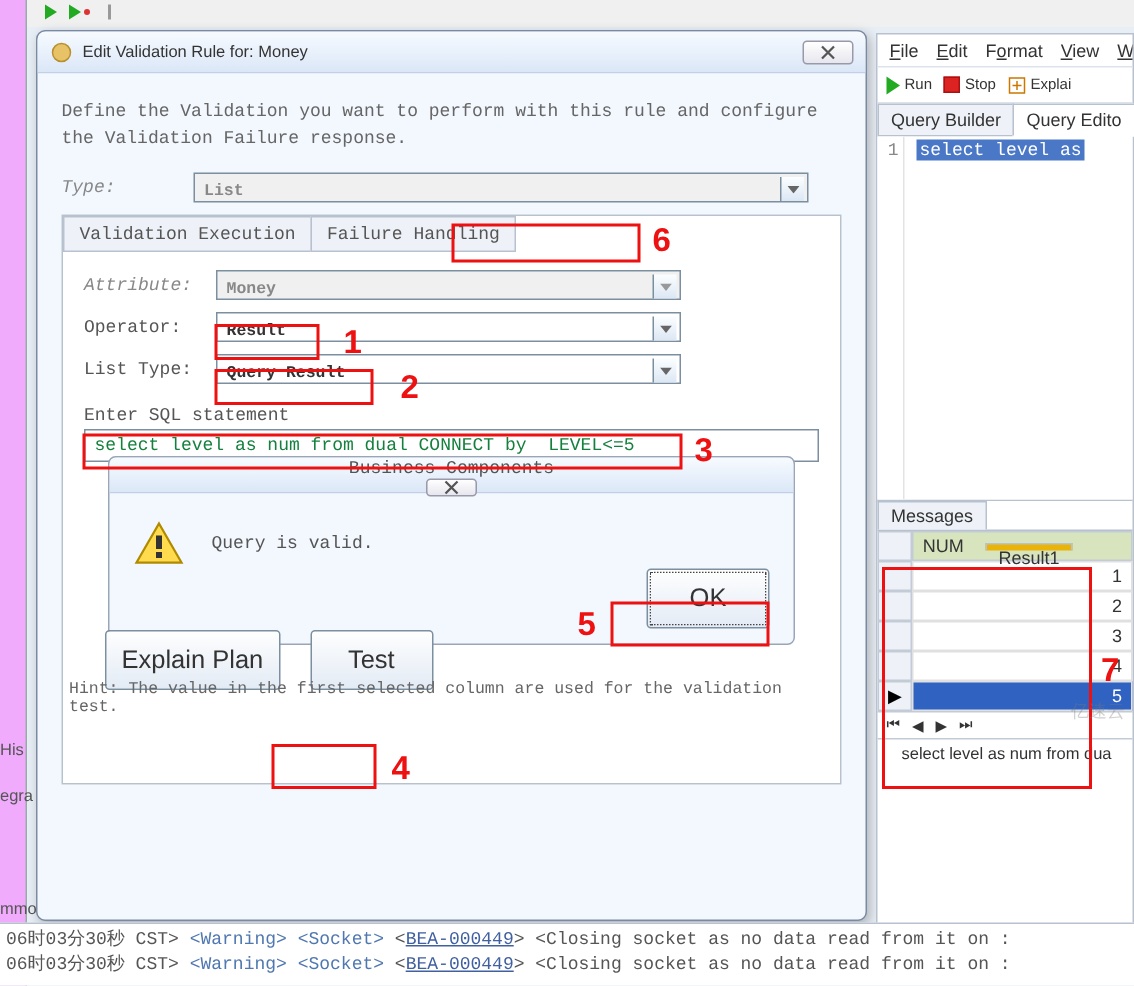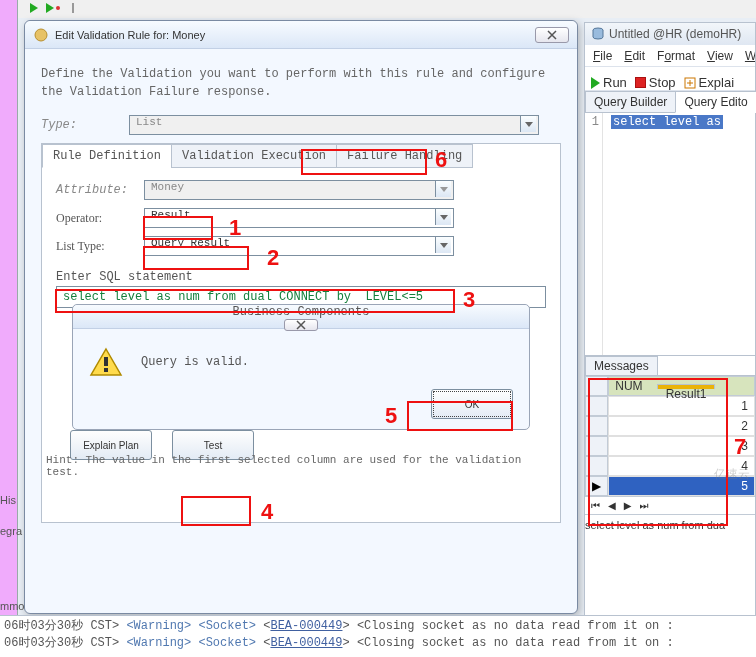--- a/index.html
+++ b/index.html
@@ -41,27 +41,27 @@
   }
   .titlebar .icon { width:16px; height:16px; margin-right:6px; display:inline-block;}
   .title-text { flex:1; color:#333; }
   .close-x { width:34px; height:16px; border:1px solid #99a; border-radius:3px;
     display:flex; align-items:center; justify-content:center;
     background: linear-gradient(#fff,#e6e6ee);}
   .dlg-body { padding: 10px 16px 8px 16px; font-family: "Courier New", monospace; font-size:12px; color:#666;}
   .intro { margin: 6px 0 14px; line-height:1.5; }
   .row { display:flex; align-items:center; margin-bottom:8px; gap:8px; }
   .lbl { width:80px; font-style: italic; color:#888;}
-  .lbl-n { width:80px; color:#555; font-family: Liberation Serif, serif;}
+  .lbl-n { width:80px; color:#555; font-family: Liberation Mono, monospace;}
   .combo {
     flex:1; max-width:410px; height:20px;
     border:1px solid #7c8fa0; background:#fff;
-    display:flex; align-items:flex-start; justify-content:space-between;
+    display:flex; align-items:flex-end; justify-content:space-between;
     padding:0 2px 0 6px; font-size:11px; color:#333;
-    position:relative; font-family: "Courier New", monospace;
+    position:relative; font-family: "Courier New", monospace; font-weight: bold;
   }
   .combo.disabled { background:#f0f0f0; color:#888; }
   .combo .arrow { width:16px;height:16px;border-left:1px solid #7c8fa0;
     background:linear-gradient(#fbfeff,#dce7f4); display:flex;align-items:center;justify-content:center;}
   .combo .arrow svg{width:8px;height:5px;}
   .combo.medium { max-width:310px; }
 
   .tabs-wrap { border:1px solid #b8c2cf; background:#fff; margin-top:6px; height:380px; position:relative;}
   .tabs { display:flex; height:24px; }
   .tab {
@@ -80,23 +80,23 @@
     border:1px solid #9aa5b7; background:#f3f8ff; border-radius:5px;
   }
   .inner-title { height:24px; background:linear-gradient(#f7fbff,#dbe7f7);
     border-bottom:1px solid #c2d0e5; border-radius:5px 5px 0 0;
     display:flex; align-items:center; padding:0 8px; color:#555;flex-direction:column;}
   .inner-title .txt{flex:1;}
   .inner-body { padding:18px 16px; display:flex; align-items:center; gap:18px; font-family:"Courier New",monospace; color:#555;}
   .warn-icon { width:34px; height:30px; }
   .inner-btns { position:absolute; bottom:10px; right:16px;}
   .btn {
-    min-width:82px; height:30px; border:1px solid #7c8fa0; border-radius:3px;
+    min-width:82px; height:40px; border:1px solid #7c8fa0; border-radius:3px;
     background:linear-gradient(#fefefe,#e3ebf5);
-    font-family:Arial,sans-serif; font-size:10px; color:#333;
+    font-family:Arial,sans-serif; font-size:17px; color:#333;
     display:inline-flex; align-items:center; justify-content:center;
     padding:0 10px; margin-left:8px;
   }
   .btn-row { position:absolute; bottom:62px; left:20px; display:flex; gap:12px;}
   .hint { position:absolute; bottom:44px; left:4px; right:16px;
     font-family:"Courier New",monospace; color:#666; font-size:11px; border-top:0; padding-top:4px;}
   .dlg-bottom { position:absolute; bottom:8px; left:0; right:0;
     display:flex; justify-content:space-between; padding:0 16px; border-top:1px solid #c2d0e5; padding-top:10px;}
   .btn.focus { outline:1px dotted #444; outline-offset:-3px;}
 
@@ -108,22 +108,22 @@
   .right-pane {
     position: absolute; left: 584px; top: 22px; width: 172px; height: 606px;
     background:#fff; border:1px solid #b8c2cf;
   }
   .right-title { height:22px; background:linear-gradient(#f2f6fa,#dfe7f2);
     display:flex; align-items:center; padding:0 6px; gap:4px; font-family:"Dialog","Segoe UI",sans-serif; font-size:12px; color:#555;}
   .menu-row { height:22px; display:flex; align-items:center; gap:12px;
     padding:0 8px; font-family:Arial,sans-serif; font-size:12px; color:#333;
     border-bottom:1px solid #dde3ec; overflow:hidden; white-space:nowrap;}
   .menu-row .u { text-decoration:underline; }
-  .tool-row { height:24px; display:flex; align-items:flex-end; gap:8px;
-    padding:0 6px; border-bottom:1px solid #dde3ec; font-size:13px; white-space:nowrap;}
+  .tool-row { height:24px; display:flex; align-items:center; gap:8px;
+    padding:0 6px; border-bottom:1px solid #dde3ec; font-size:10px; white-space:nowrap;}
   .runbtn { display:flex; align-items:center; gap:3px; }
   .tab-row { height:22px; display:flex; font-size:12px; }
   .rt-tab { padding:3px 8px; border:1px solid #b8c2cf; background:#eef2f8; margin-right:-1px; white-space:nowrap;}
   .rt-tab.active{ background:#fff; border-bottom-color:#fff;}
   .code-area { height:242px; background:#fff; padding:2px 4px; font-family:"Courier New",monospace;
     font-size:12px; color:#333; position:relative; overflow:hidden; white-space:nowrap;}
   .code-area .gutter { position:absolute; left:0; top:0; width:18px; height:100%;
     background:#fff; border-right:1px solid #e3e3e3; text-align:right; padding:2px 3px; color:#888;}
   .code-sel { background:#4a78c7; color:#fff; padding:0 2px; }
   .msg-tabs { height:20px; display:flex; border-top:1px solid #b8c2cf; font-size:12px;}
@@ -131,21 +131,21 @@
   .msg-tab.sel{ background:#eab308;margin-top:28px;}
   .grid { border-top:1px solid #b8c2cf; font-size:12px; width:100%; }
   .grid th { background:#eef2f8; border:1px solid #c2cbd6; text-align:left; padding:2px 6px; font-weight:normal;}
   .grid th.sel { background:#d7e4bd; }
   .grid td { border:1px solid #e0e0e0; padding:2px 6px; text-align:right; }
   .grid td.row-head { width:14px; background:#eef2f8; border:1px solid #c2cbd6;}
   .grid tr.selrow td { background:#2f62c1; color:#fff;}
   .grid tr.selrow td.row-head{ background:#eef2f8; color:#000;}
   .stop-icon{width:11px;height:11px;display:inline-block;background:#d22;border:1px solid #a11;}
   .play-icon{width:0;height:0;display:inline-block;border-left:9px solid #2a2;border-top:6px solid transparent;border-bottom:6px solid transparent;}
-  .sql-disp { border-top:1px solid #c2cbd6; padding:4px 0; font-size:11px; color:#333; white-space:nowrap; overflow:hidden;}
+  .sql-disp { border-top:1px solid #c2cbd6; padding:4px 16px; font-size:11px; color:#333; white-space:nowrap; overflow:hidden;}
   .playback { height:18px; border-top:1px solid #c2cbd6; display:flex; gap:8px; align-items:center; padding:0 6px;}
   .playback span{font-size:10px;}
   .watermark { position:absolute; right:6px; bottom:174px; opacity:.35; font-size:12px; color:#7a7a7a; font-family:Arial,sans-serif;}
 
   
   .console {
     position:absolute; left:0; bottom:0; width:756px; height:42px;
     background:#fff; border-top:1px solid #b8c2cf;
     font-family:"Courier New",monospace; font-size:12px; color:#555;
     padding:2px 4px; overflow:hidden; white-space:nowrap; line-height:1.4;
@@ -196,21 +196,20 @@
         <span class="arrow">
             <svg viewBox="0 0 8 5">
               <path d="M0 0 L8 0 L4 5 Z" fill="#666"></path>
             </svg>
           </span>
       </div>
     </div>
 
     <div class="tabs-wrap">
       <div class="tabs">
-        <div class="tab active">Rule Definition</div>
         <div class="tab">Validation Execution</div>
         <div class="tab">Failure Handling</div>
       </div>
 
       <div class="tab-panel">
         <div class="row">
           <span class="lbl">Attribute:</span>
           <div class="combo disabled medium">
             <span>Money</span>
             <span class="arrow">
@@ -292,27 +291,20 @@
   <div class="ann-num" style="left:236px; top:478px;">4</div>
 
   <div class="ann" style="left:382px; top:380px; width:106px; height:30px;"></div>
   <div class="ann-num" style="left:360px; top:382px;">5</div>
 
   <div class="ann" style="left:276px; top:128px; width:126px; height:26px;"></div>
   <div class="ann-num" style="left:410px; top:126px;">6</div>
 </div>
 
 <div class="right-pane">
-  <div class="right-title">
-    <svg width="14" height="14" viewBox="0 0 14 14">
-      <ellipse cx="7" cy="3" rx="5" ry="2" fill="#9bd" stroke="#579"></ellipse>
-      <path d="M2 3 v7 a5 2 0 0 0 10 0 v-7" fill="#9bd" stroke="#579"></path>
-    </svg>
-    <span>Untitled @HR (demoHR)</span>
-  </div>
   <div class="menu-row">
     <span><span class="u">F</span>ile</span>
     <span><span class="u">E</span>dit</span>
     <span>F<span class="u">o</span>rmat</span>
     <span><span class="u">V</span>iew</span>
     <span><span class="u">W</span></span>
   </div>
   <div class="tool-row">
     <span class="runbtn">
         <span class="play-icon"></span>

